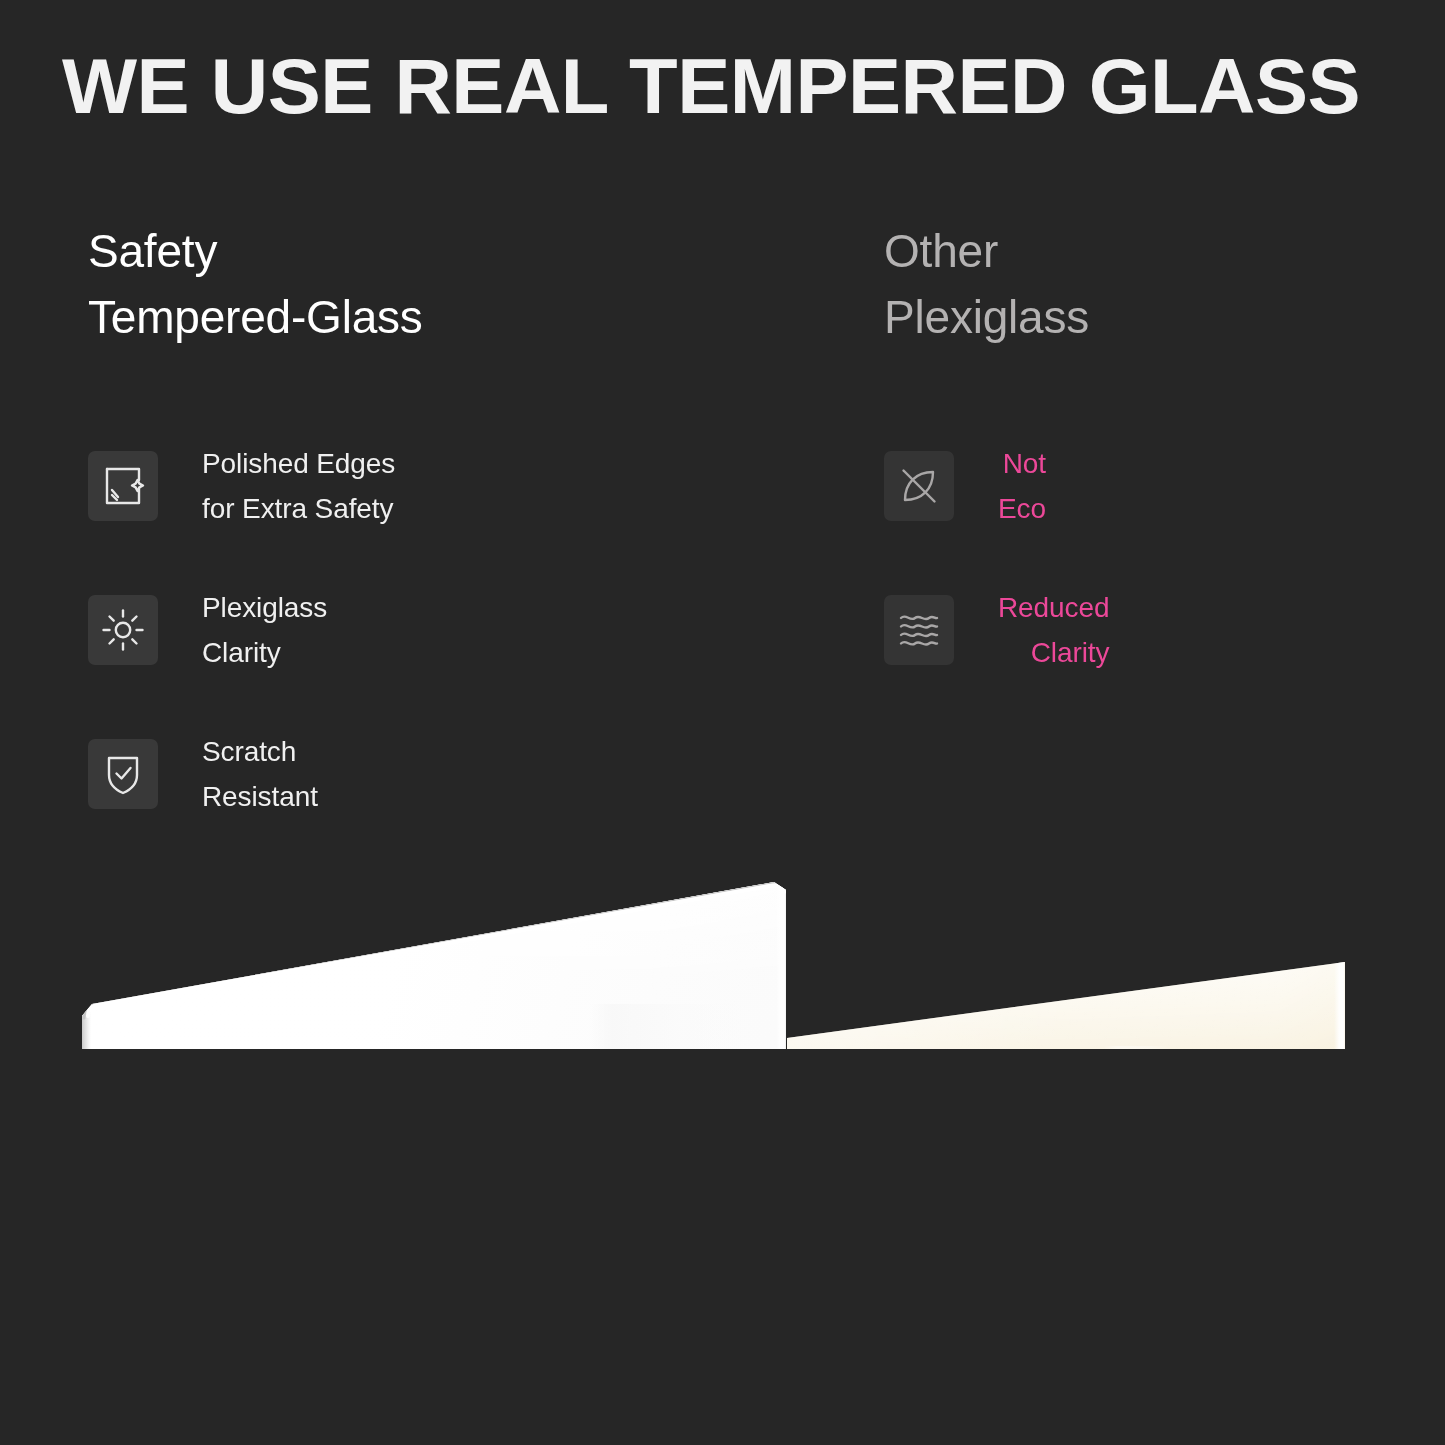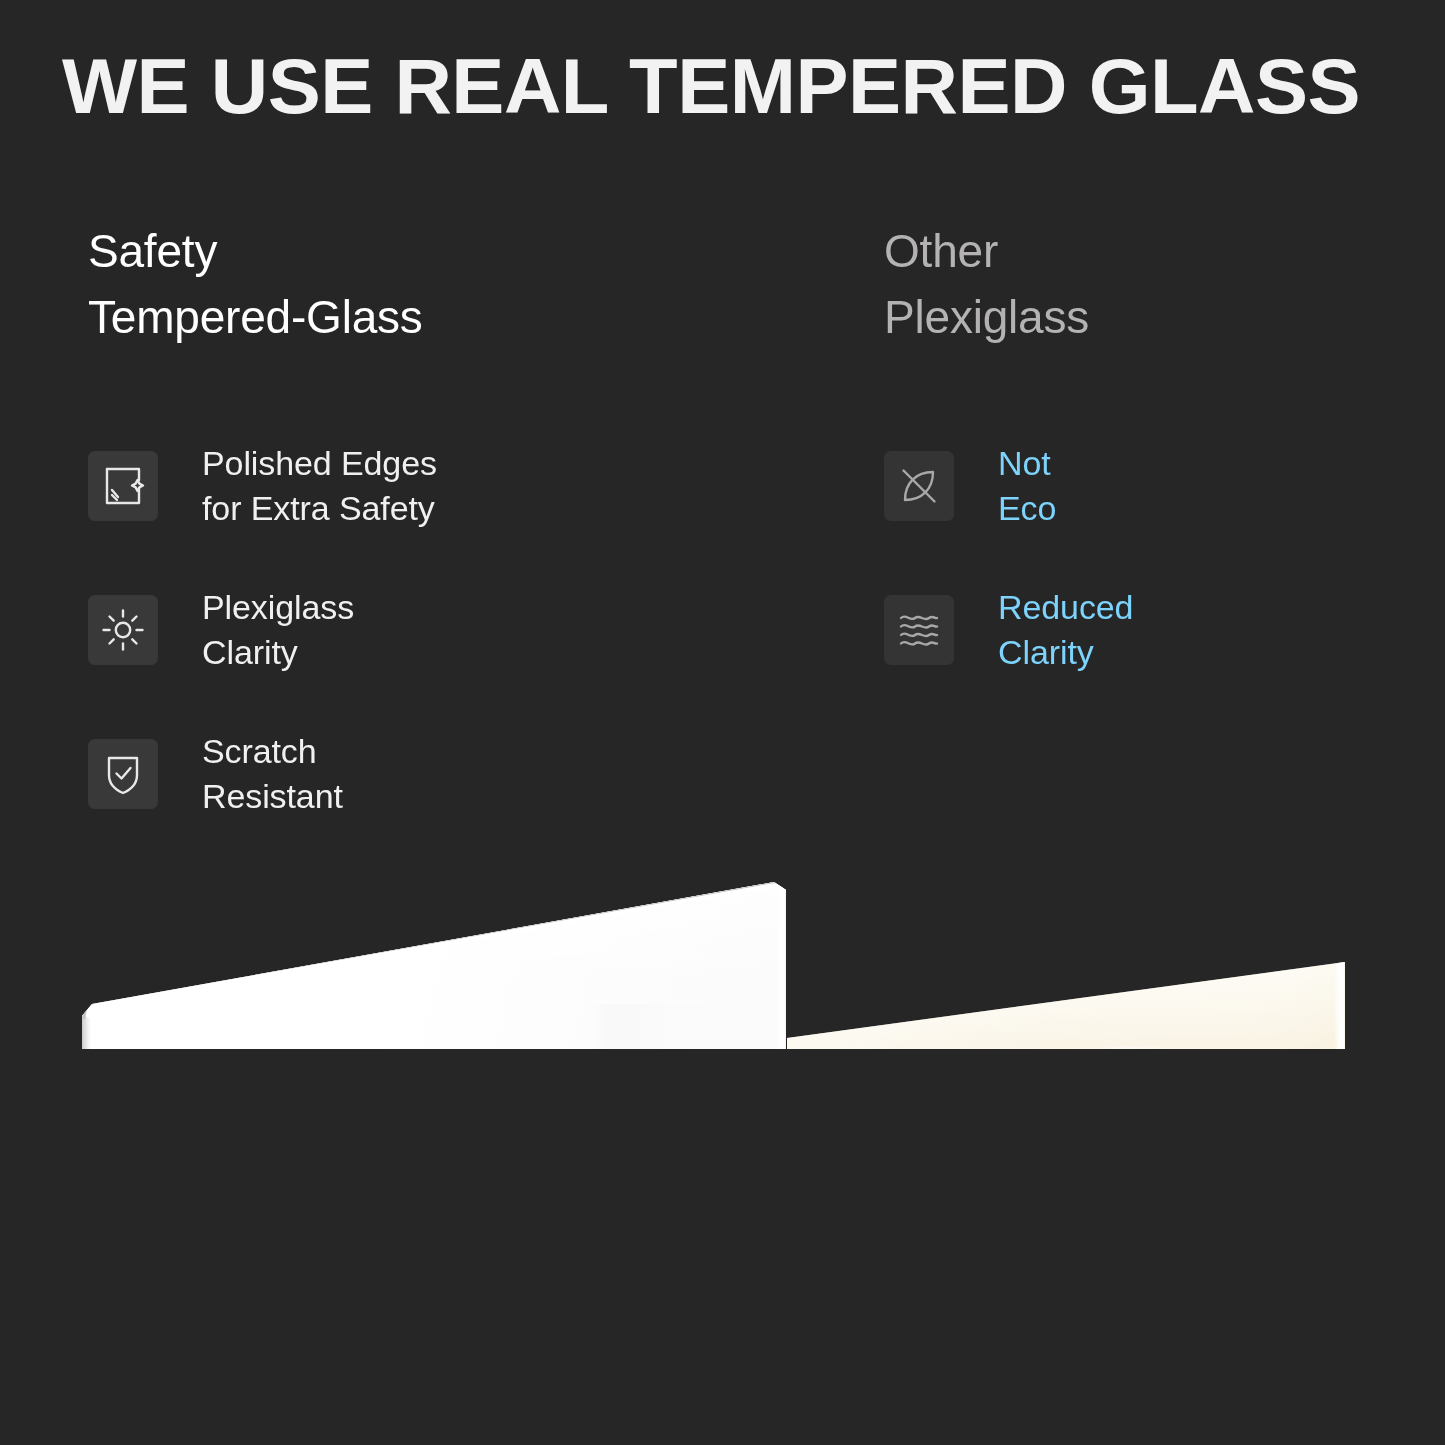--- a/index.html
+++ b/index.html
@@ -47,26 +47,26 @@
     flex:0 0 auto;
     width:70px;height:70px;border-radius:7px;
     background:#393939;
     display:flex;align-items:center;justify-content:center;
   }
   .col-right .tile{background:#343434;}
   .tile svg{display:block;}
 
   .ftext{
     margin-left:44px;
-    font-size:34px;line-height:45px;font-weight:300;
+    font-size:28px;line-height:45px;font-weight:300;
     letter-spacing:-0.1px;white-space:pre-line;
     font-family:"Liberation Sans",sans-serif;
   }
   .col-left .ftext{color:#f0f0f0;}
-  .col-right .ftext{color:#7dd3fc;}
+  .col-right .ftext{color:#ec4899;text-align:right;}
 
   
   .panels{position:absolute;left:0;top:836px;width:1445px;height:609px;}
 
   .panel{position:absolute;overflow:hidden;}
 
   
   .panel-plexi{
     left:787px;top:60px;width:560px;height:560px;
     clip-path:polygon(0px 142px, 558px 66px, 558px 560px, 0px 560px);

